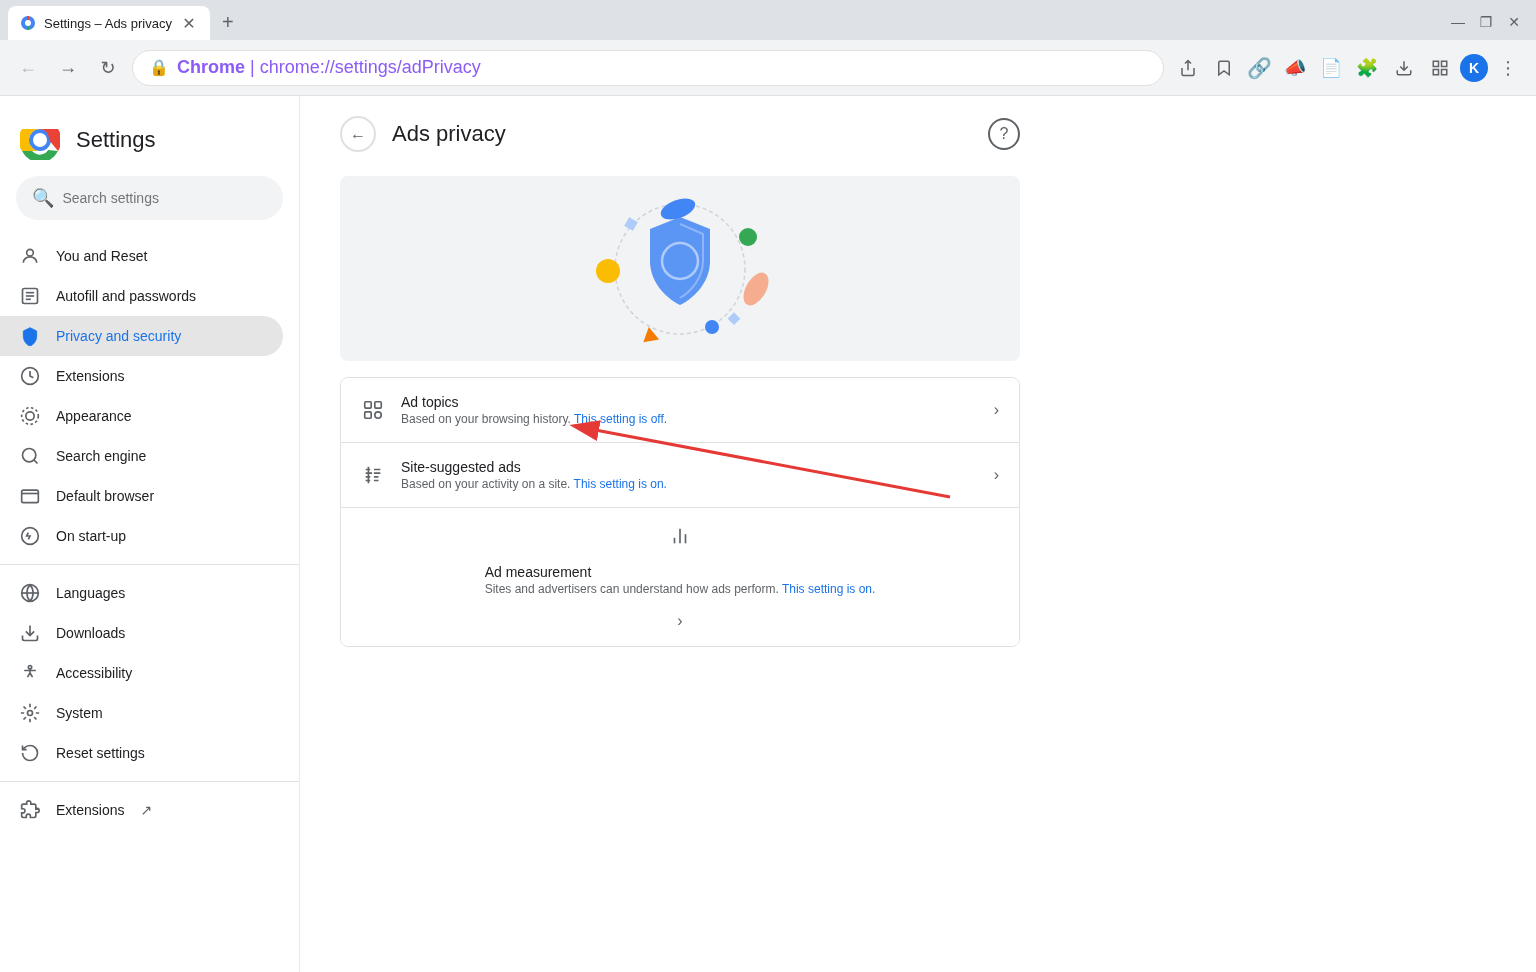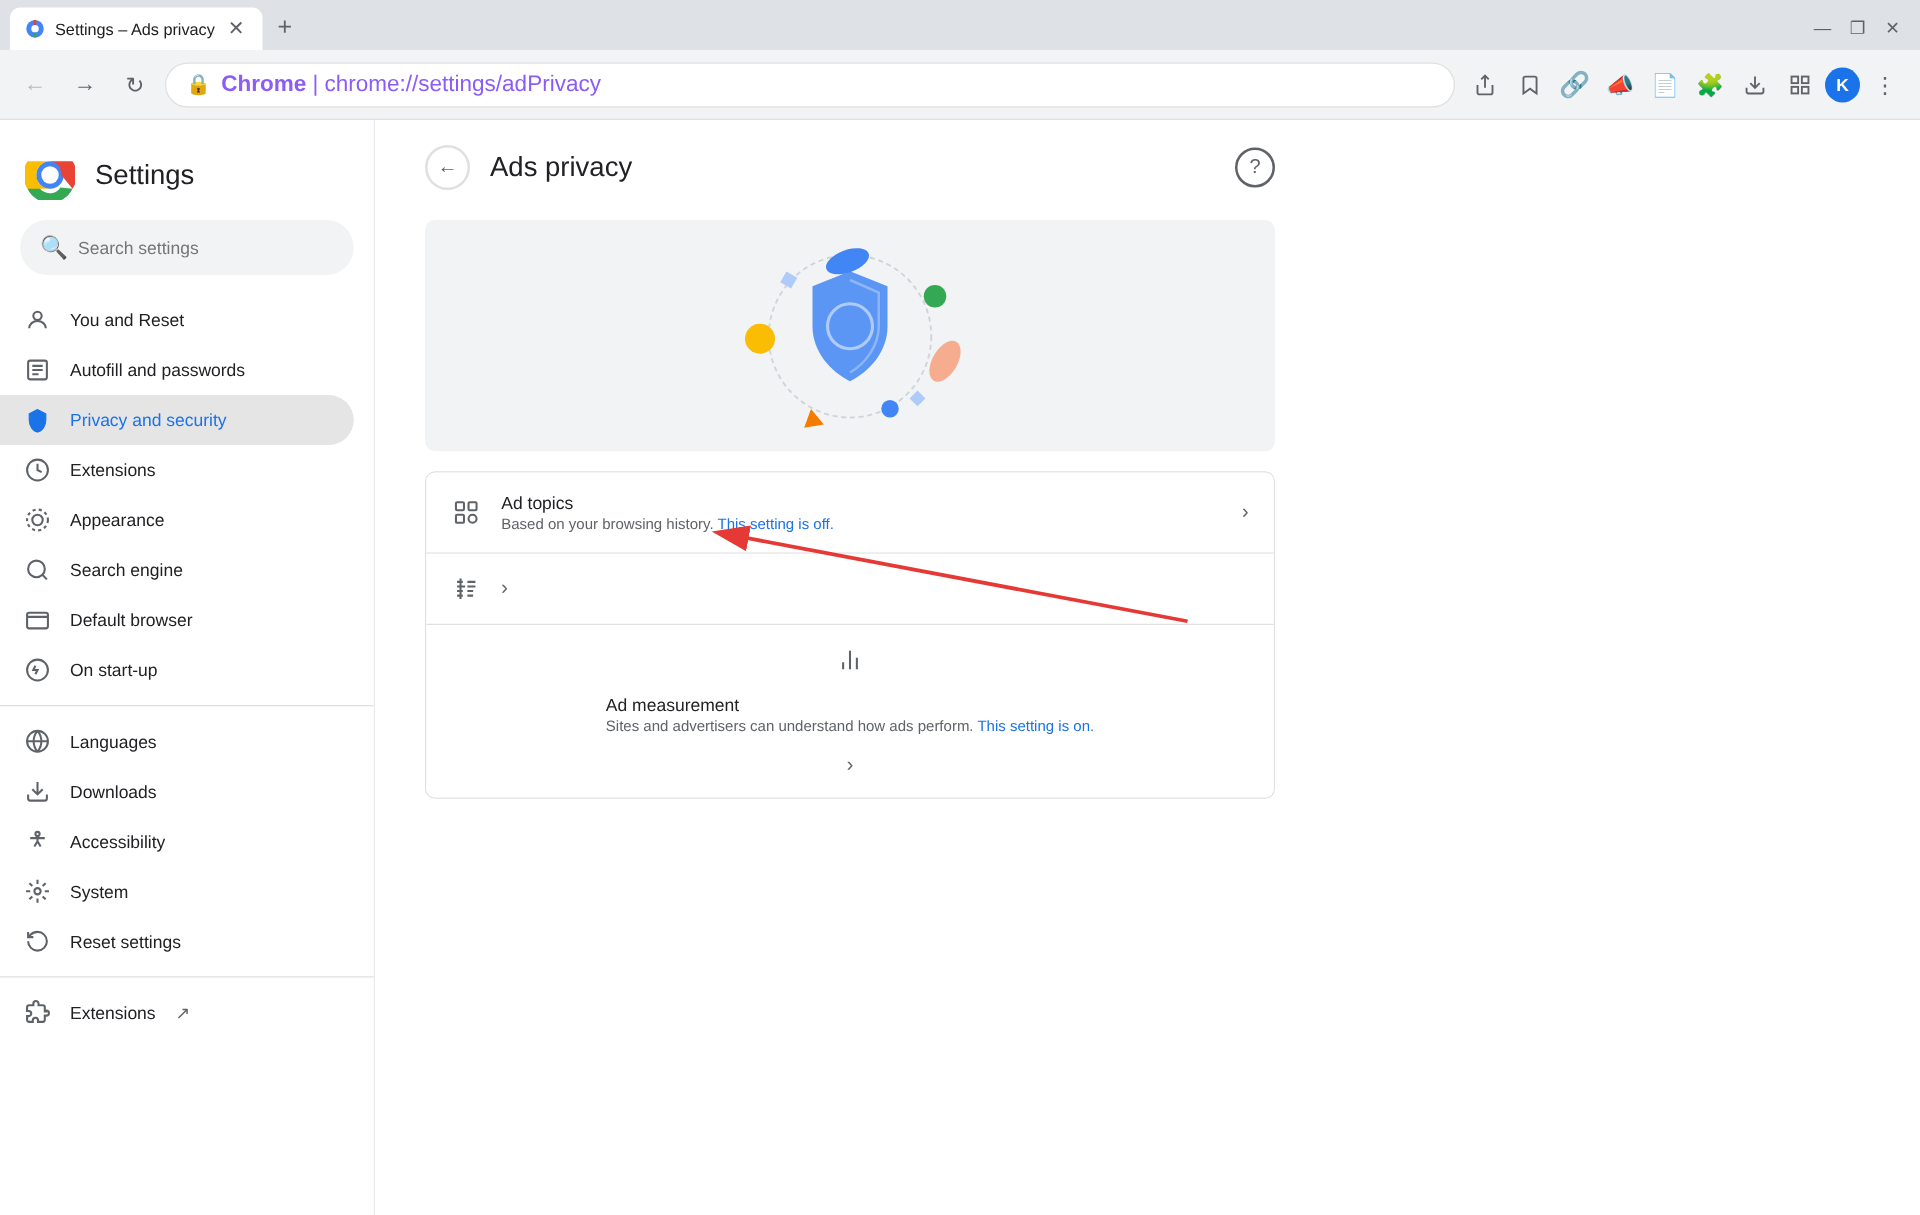--- a/index.html
+++ b/index.html
@@ -488,20 +488,26 @@
                   <polyline points="4 10 11 10"></polyline>
                   <polyline points="4 14 9 14"></polyline>
                   <polyline points="4 18 9 18"></polyline>
                   <polyline points="13 6 20 6"></polyline>
                   <polyline points="13 10 20 10"></polyline>
                   <polyline points="13 14 18 14"></polyline>
                   <polyline points="13 18 18 18"></polyline>
                   <line x1="7" y1="3" x2="7" y2="21"></line>
                 </svg>
               </span>
+              <div class="settings-item-text">
+                <div class="settings-item-title">Site-suggested ads</div>
+                <div class="settings-item-desc">
+                  <span>Based on your activity on a site. </span><span style="color:#1a73e8;">This setting is on.</span>
+                </div>
+              </div>
               <span class="settings-item-arrow">›</span>
             </div>
 
             <div class="settings-list-item">
               <span class="settings-item-icon">
                 <svg width="22" height="22" viewBox="0 0 24 24" fill="none" stroke="#5f6368" stroke-width="1.8">
                   <line x1="18" y1="20" x2="18" y2="10"></line>
                   <line x1="12" y1="20" x2="12" y2="4"></line>
                   <line x1="6" y1="20" x2="6" y2="14"></line>
                 </svg>

